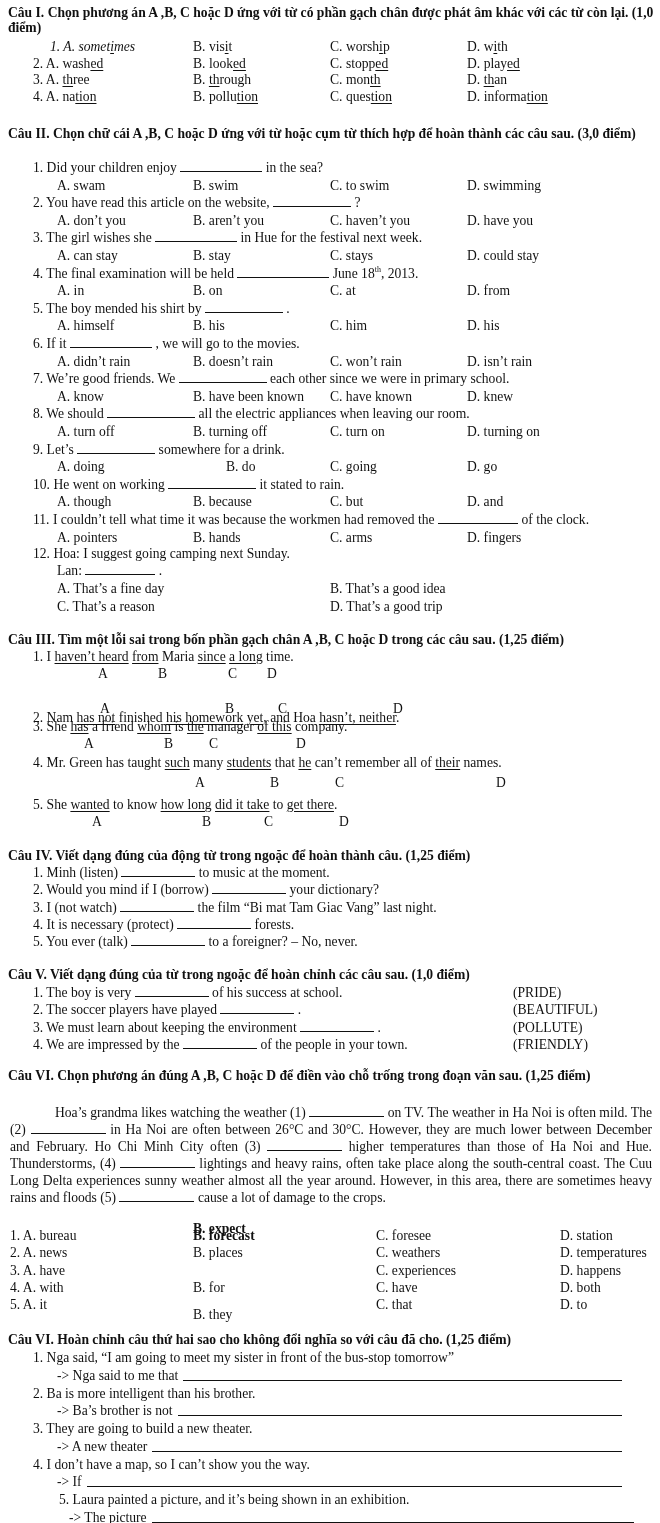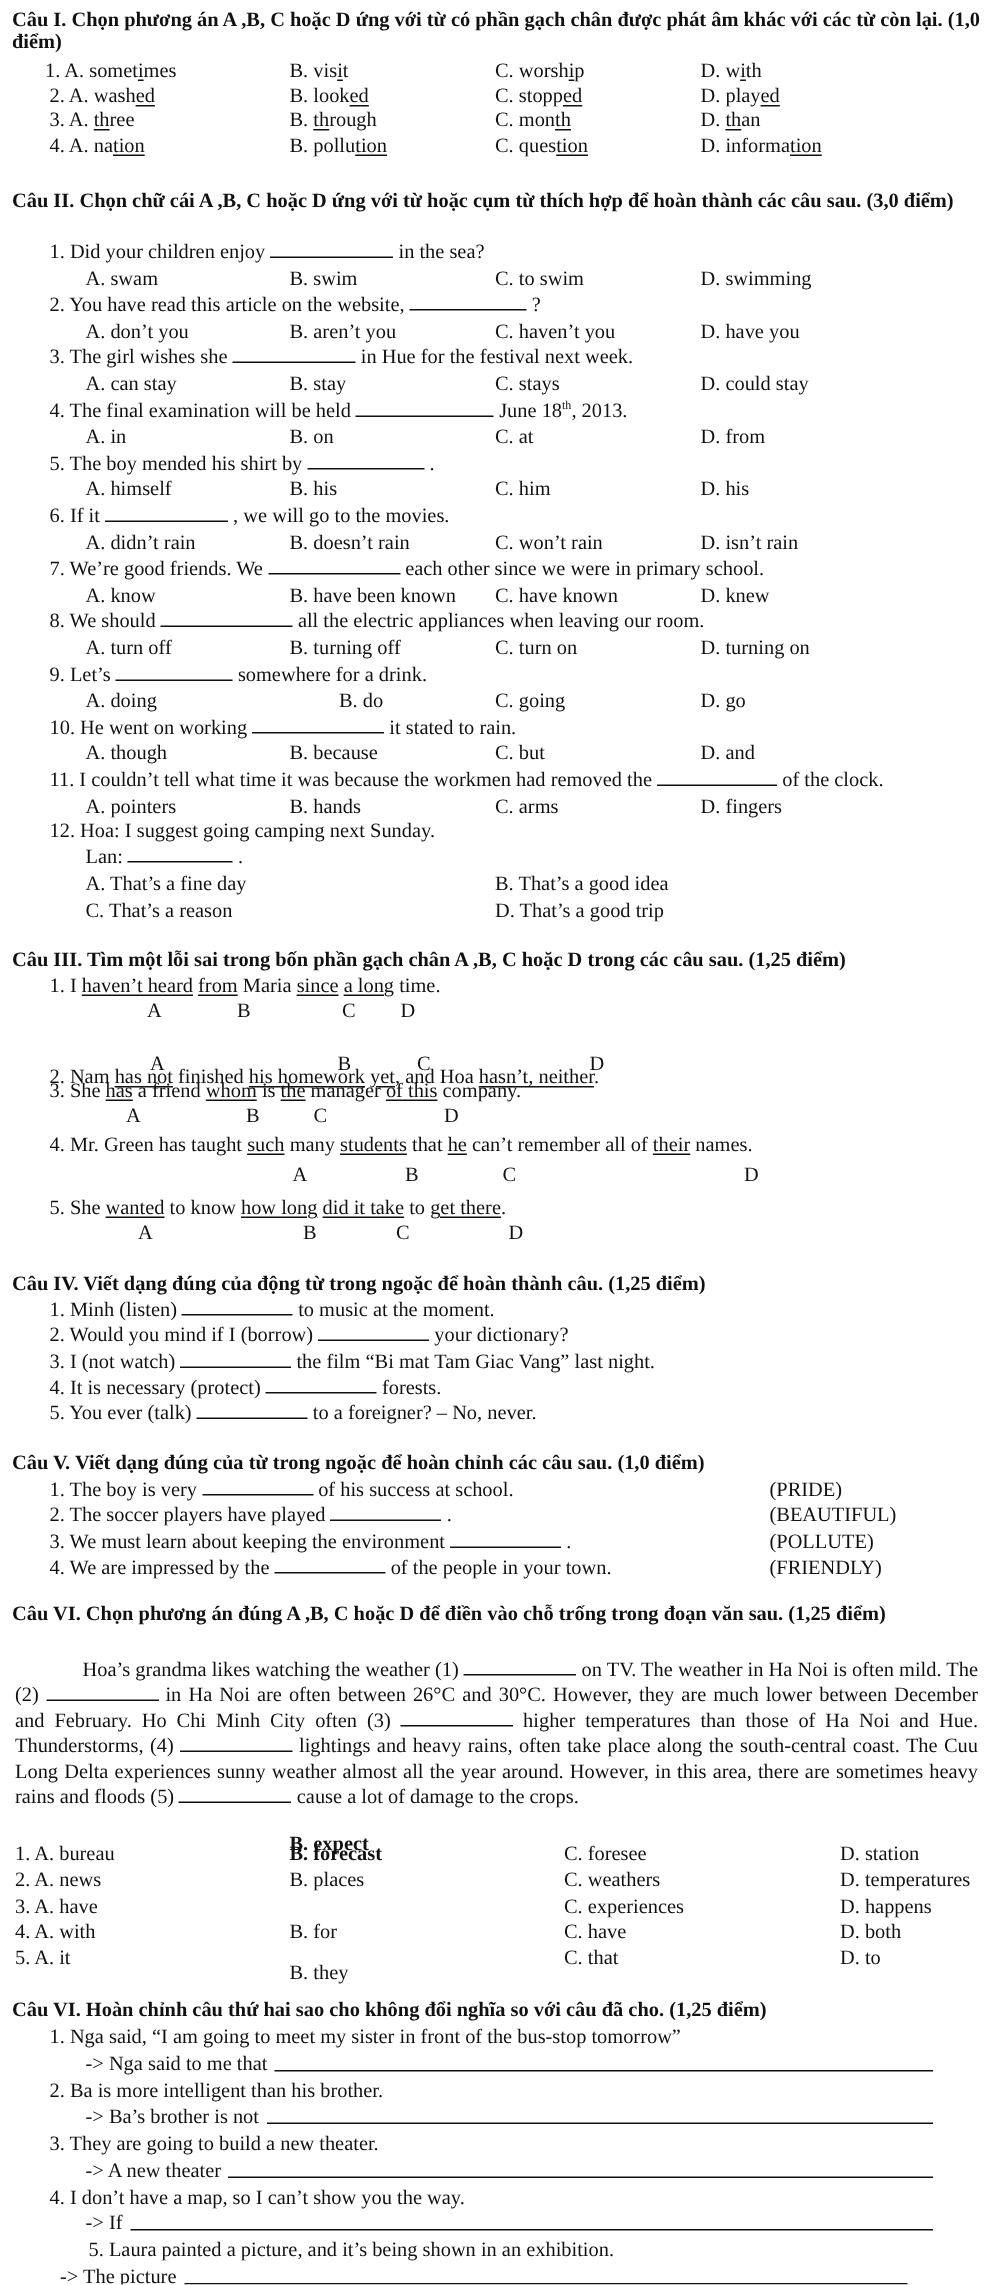--- a/index.html
+++ b/index.html
@@ -26,21 +26,21 @@
     position: absolute; left: 10px; width: 642px;
     text-align: justify; line-height: 17px; font-size: 13.6px;
   }
   .sup { font-size: 8px; vertical-align: super; line-height: 0; }
 </style>
 </head>
 <body>
 
 <div class="page" id="page">
     <div class="sec-title" style="top: 5px;">Câu I. Chọn phương án A ,B, C hoặc D ứng với từ có phần gạch chân được phát âm khác với các từ còn lại. (1,0 điểm)</div>
-    <div class="opt" style="left: 30px; top: 39px;"><span>1. </span><span>A. </span><span>somet</span><span class="u">i</span><span>mes</span></div>
+    <div class="opt" style="left: 50px; top: 39px; font-style: italic;"><span>1. </span><span>A. </span><span>somet</span><span class="u">i</span><span>mes</span></div>
     <div class="opt" style="left: 193px; top: 39px;"><span>B. </span><span>vis</span><span class="u">i</span><span>t</span></div>
     <div class="opt" style="left: 330px; top: 39px;"><span>C. </span><span>worsh</span><span class="u">i</span><span>p</span></div>
     <div class="opt" style="left: 467px; top: 39px;"><span>D. </span><span>w</span><span class="u">i</span><span>th</span></div>
     <div class="opt" style="left: 33px; top: 55.5px;"><span>2. </span><span>A. </span><span>wash</span><span class="u">ed</span><span></span></div>
     <div class="opt" style="left: 193px; top: 55.5px;"><span>B. </span><span>look</span><span class="u">ed</span><span></span></div>
     <div class="opt" style="left: 330px; top: 55.5px;"><span>C. </span><span>stopp</span><span class="u">ed</span><span></span></div>
     <div class="opt" style="left: 467px; top: 55.5px;"><span>D. </span><span>play</span><span class="u">ed</span><span></span></div>
     <div class="opt" style="left: 33px; top: 72px;"><span>3. </span><span>A. </span><span></span><span class="u">th</span><span>ree</span></div>
     <div class="opt" style="left: 193px; top: 72px;"><span>B. </span><span></span><span class="u">th</span><span>rough</span></div>
     <div class="opt" style="left: 330px; top: 72px;"><span>C. </span><span>mon</span><span class="u">th</span><span></span></div>
@@ -189,17 +189,17 @@
     <div class="line" style="left: 57px; top: 1438.5px; width: 565px; display: flex;">
       <span>-&gt; A new theater</span>
       <span class="blank" style="flex: 1 1 0%; margin-left: 5px; height: 12px;"></span>
     </div>
     <div class="line" style="left: 33px; top: 1456.5px;"><span>4. </span><span>I don’t have a map, so I can’t show you the way.</span></div>
     <div class="line" style="left: 57px; top: 1474px; width: 565px; display: flex;">
       <span>-&gt; If</span>
       <span class="blank" style="flex: 1 1 0%; margin-left: 5px; height: 12px;"></span>
     </div>
     <div class="line" style="left: 33px; top: 1492px; margin-left: 26px;"><span>5. </span><span>Laura painted a picture, and it’s being shown in an exhibition.</span></div>
-    <div class="line" style="left: 40px; top: 1509.5px; width: 565px; display: flex;">
+    <div class="line" style="left: 69px; top: 1509.5px; width: 565px; display: flex;">
       <span>-&gt; The picture</span>
       <span class="blank" style="flex: 1 1 0%; margin-left: 5px; height: 12px;"></span>
     </div>
   </div>
 
 </body></html>

